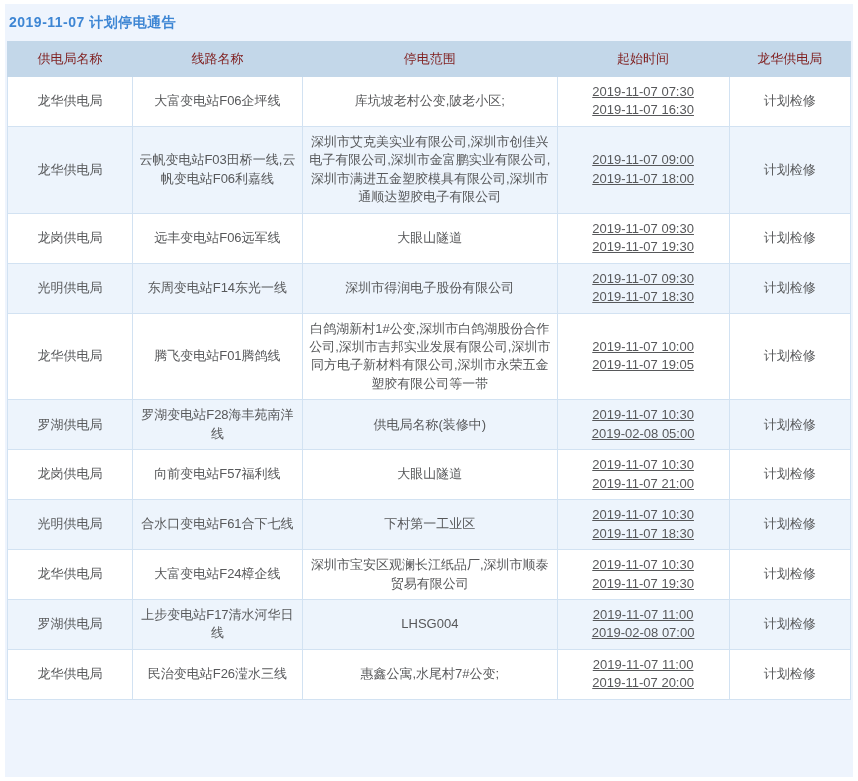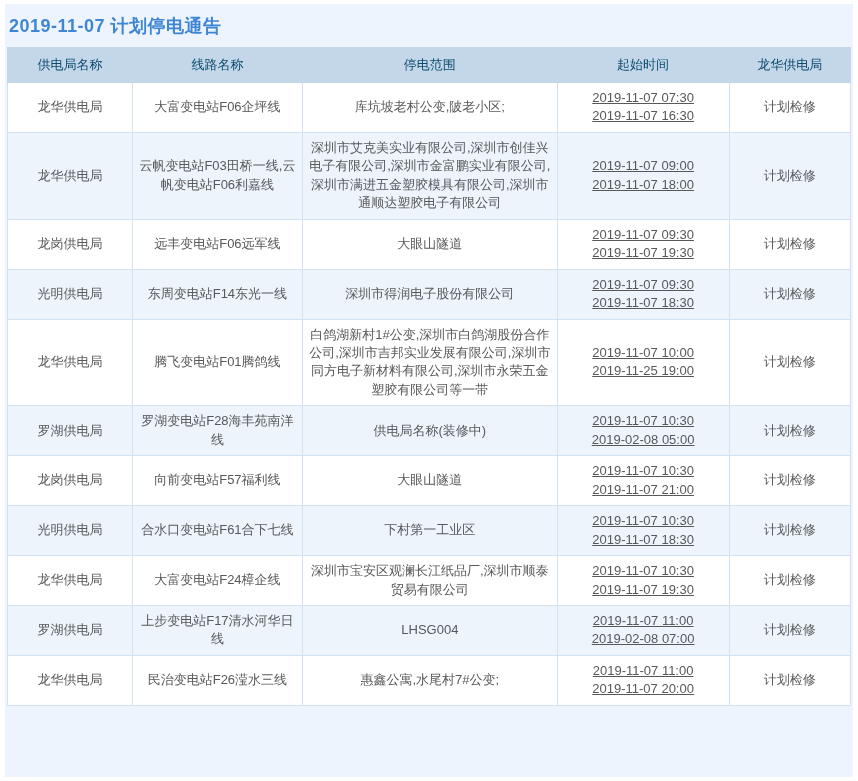--- a/index.html
+++ b/index.html
@@ -9,42 +9,42 @@
     background: #ffffff;
   }
   .page {
     width: 848px;
     margin: 4px 5px 0 5px;
     background: #eef4fd;
     padding: 0 0 8px 0;
     min-height: 773px;
   }
   .page-title {
-    font-size: 18px;
+    font-size: 14px;
     font-weight: bold;
     color: #3e86d4;
     padding: 10px 4px 9px 4px;
     letter-spacing: 0.5px;
   }
   table.outage-table {
     width: 844px;
     margin: 0 2px;
     border-collapse: collapse;
     table-layout: fixed;
     background: #ffffff;
   }
   col.c-bureau { width: 14.8%; }
   col.c-line   { width: 20.2%; }
   col.c-scope  { width: 30.2%; }
   col.c-time   { width: 20.4%; }
   col.c-reason { width: 14.4%; }
   .outage-table th {
     background: #c3d7e9;
     border: 1px solid #c3d7e9;
-    color: #0c4a6e;
+    color: #7f1d1d;
     font-weight: normal;
     font-size: 13px;
     padding: 8px 4px;
     text-align: center;
   }
   .outage-table td {
     border: 1px solid #d2e2f2;
     color: #57585a;
     font-size: 13px;
     line-height: 1.42;
@@ -126,21 +126,21 @@
     <td>计划检修</td>
   </tr>
 
 
   <tr>
     <td>龙华供电局</td>
     <td>腾飞变电站F01腾鸽线</td>
     <td>白鸽湖新村1#公变,深圳市白鸽湖股份合作公司,深圳市吉邦实业发展有限公司,深圳市同方电子新材料有限公司,深圳市永荣五金塑胶有限公司等一带</td>
     <td>
       <div class="time-line">2019-11-07 10:00</div>
-      <div class="time-line">2019-11-25 19:00</div>
+      <div class="time-line">2019-11-07 19:05</div>
     </td>
     <td>计划检修</td>
   </tr>
 
   <tr>
     <td>罗湖供电局</td>
     <td>罗湖变电站F28海丰苑南洋线</td>
     <td>供电局名称(装修中)</td>
     <td>
       <div class="time-line">2019-11-07 10:30</div>

